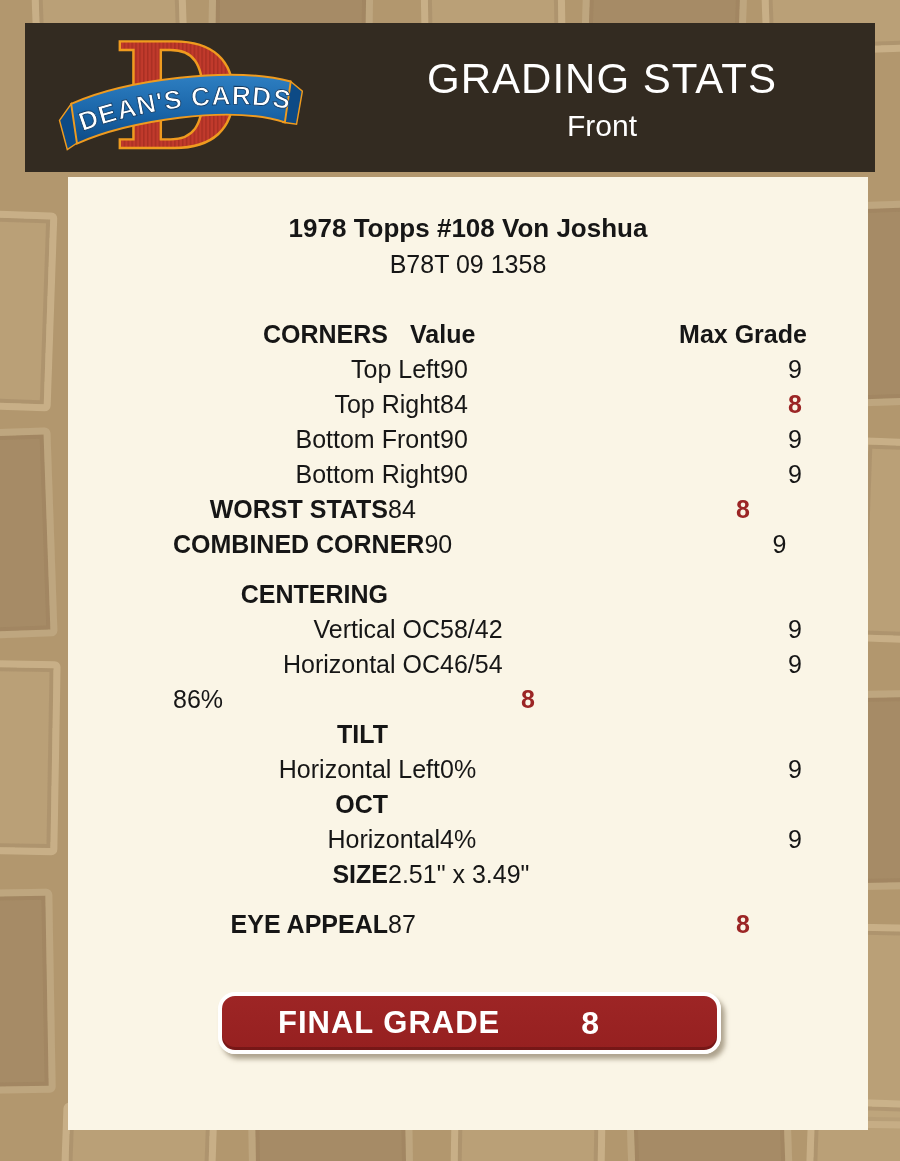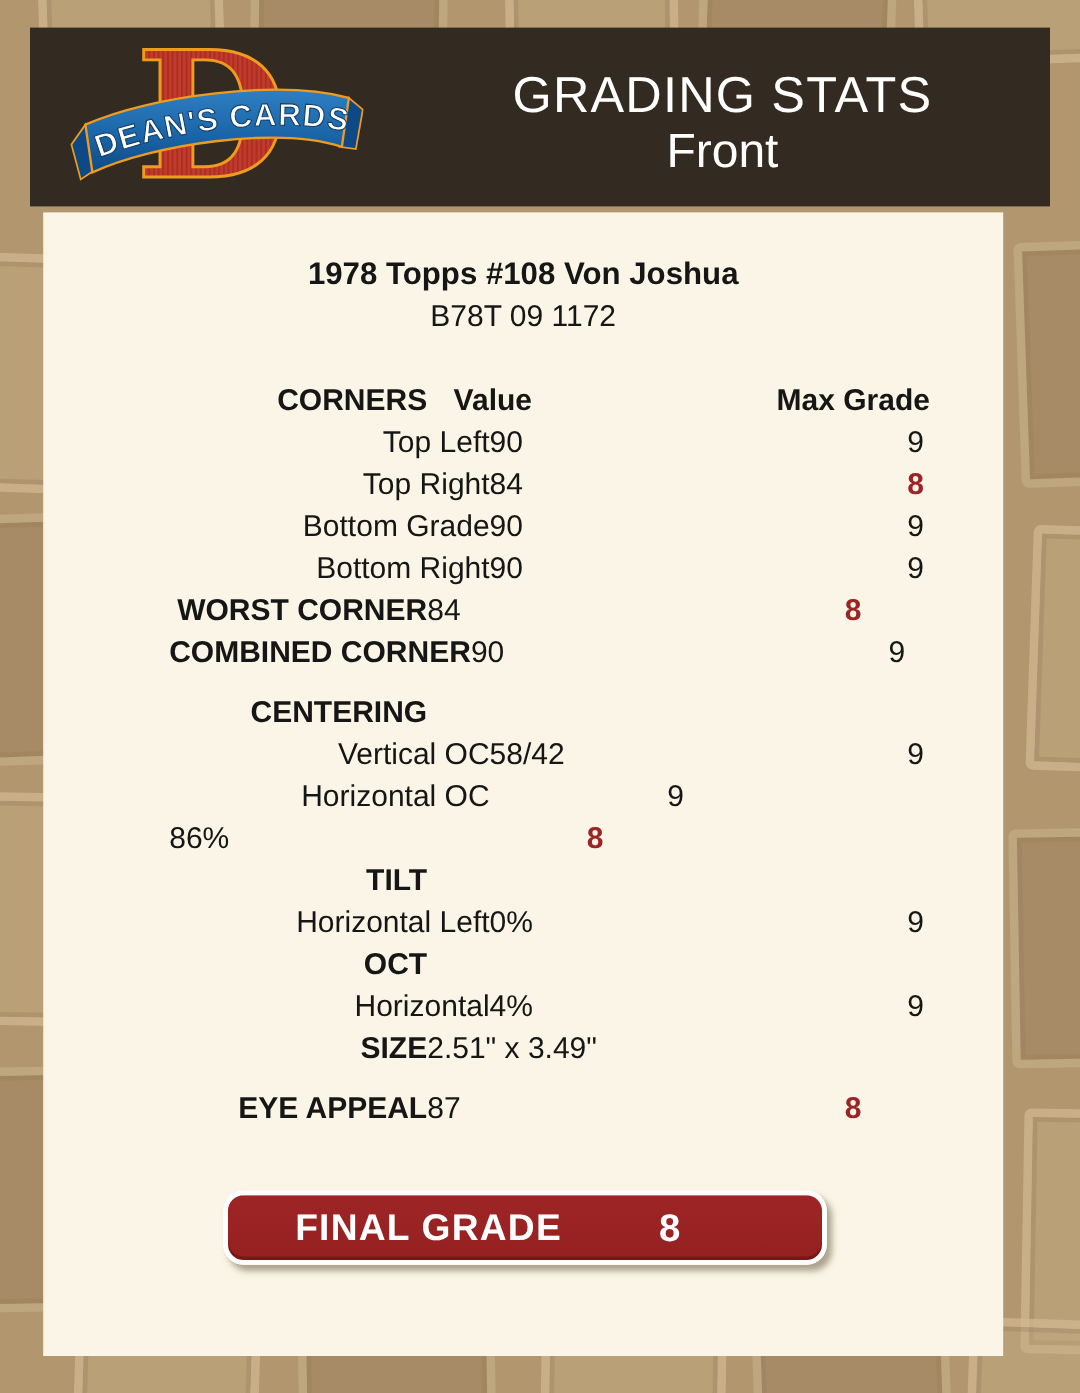--- a/index.html
+++ b/index.html
@@ -23,24 +23,24 @@
     background:#332b21;
   }
   .logo{position:absolute;left:30px;top:8px;width:248px;height:136px;}
   .header-text{
     position:absolute;left:302px;top:0;width:550px;height:149px;
     text-align:center;color:#ffffff;
   }
   .header-title{
     margin-top:34px;font-size:42px;line-height:44px;letter-spacing:1px;font-weight:400;
   }
-  .header-subtitle{margin-top:9px;font-size:40px;line-height:32px;font-weight:400;}
+  .header-subtitle{margin-top:9px;font-size:30px;line-height:32px;font-weight:400;}
   
   .panel{
-    position:absolute;z-index:2;left:36px;top:177px;width:800px;height:953px;
+    position:absolute;z-index:2;left:68px;top:177px;width:800px;height:953px;
     background:#faf5e6;
   }
   .card-title{margin-top:33px;text-align:center;font-size:26px;line-height:36px;font-weight:bold;}
   .card-serial{text-align:center;font-size:25px;line-height:36px;}
   
   .gtable{margin:35px 0 0 105px;width:660px;font-size:25px;}
   .trow{display:flex;align-items:baseline;height:35px;line-height:35px;}
   .trow.gap{margin-top:15px;}
   .c-label{flex:0 0 215px;white-space:nowrap;text-align:right;}
   .c-value{flex:0 0 200px;text-align:left;white-space:nowrap;}
@@ -113,70 +113,71 @@
     </g>
   </svg>
   <div class="header-text">
     <div class="header-title">GRADING STATS</div>
     <div class="header-subtitle">Front</div>
   </div>
 </div>
 
 <div class="panel">
   <div class="card-title">1978 Topps #108 Von Joshua</div>
-  <div class="card-serial">B78T 09 1172</div>
+  <div class="card-serial">B78T 09 1358</div>
 
   <div class="gtable">
     <div class="trow hdr">
       <span class="c-label sec">CORNERS</span>
       <span class="c-value">Value</span>
       <span class="c-grade">Max Grade</span>
     </div>
     <div class="trow">
       <span class="c-label indent">Top Left</span>
       <span class="c-value">90</span>
       <span class="c-grade">9</span>
     </div>
     <div class="trow">
       <span class="c-label indent">Top Right</span>
       <span class="c-value">84</span>
       <span class="c-grade red">8</span>
     </div>
     <div class="trow">
-      <span class="c-label indent">Bottom Grade</span>
+      <span class="c-label indent">Bottom Front</span>
       <span class="c-value">90</span>
       <span class="c-grade">9</span>
     </div>
     <div class="trow">
       <span class="c-label indent">Bottom Right</span>
       <span class="c-value">90</span>
       <span class="c-grade">9</span>
     </div>
     <div class="trow">
-      <span class="c-label sec">WORST CORNER</span>
+      <span class="c-label sec">WORST STATS</span>
       <span class="c-value">84</span>
       <span class="c-grade red">8</span>
     </div>
     <div class="trow">
       <span class="c-label sec">COMBINED CORNER</span>
       <span class="c-value">90</span>
       <span class="c-grade">9</span>
     </div>
     <div class="trow gap">
       <span class="c-label sec">CENTERING</span>
       <span class="c-value"></span>
       <span class="c-grade"></span>
     </div>
     <div class="trow">
       <span class="c-label indent">Vertical OC</span>
       <span class="c-value">58/42</span>
       <span class="c-grade">9</span>
     </div>
     <div class="trow">
       <span class="c-label indent">Horizontal OC</span>
+      <span class="c-value">46/54</span>
       <span class="c-grade">9</span>
     </div>
     <div class="trow">
       <span class="c-value">86%</span>
       <span class="c-grade red">8</span>
     </div>
     <div class="trow">
       <span class="c-label sec">TILT</span>
       <span class="c-value"></span>
       <span class="c-grade"></span>

